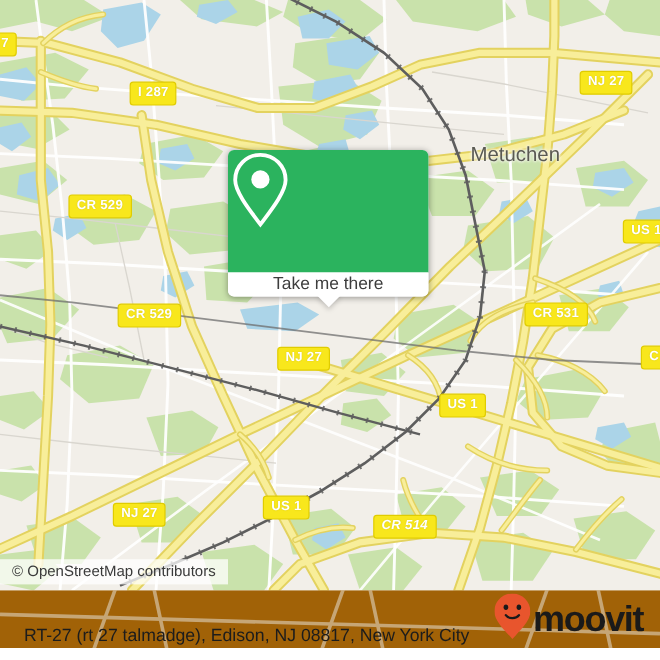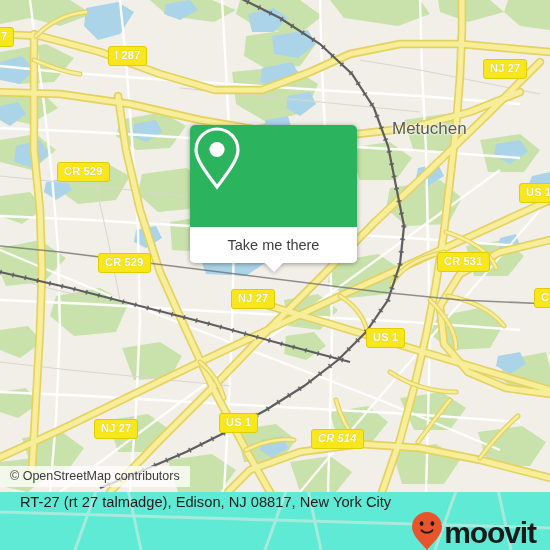--- a/index.html
+++ b/index.html
@@ -63,21 +63,21 @@
   #popup-head {
     height: 102px;
     background: #2bb35e;
     border-radius: 5px 5px 0 0;
     display: flex;
     align-items: center;
     justify-content: center;
   }
   #popup-head svg { display: block; }
   #popup-foot {
-    height: 36px;
+    height: 20px;
     background: #ffffff;
     border-radius: 0 0 5px 5px;
     display: flex;
     align-items: center;
     justify-content: center;
     position: relative;
     z-index: 2;
   }
   #popup-foot-label {
     font-size: 14.5px;
@@ -104,24 +104,24 @@
     background: rgba(255,255,255,.75);
     font-size: 12.5px;
     color: #3a3a3a;
     white-space: nowrap;
   }
 
   
   #footer {
     position: absolute;
     left: 0; top: 492px;
-    width: 550px; height: 58px;
-    background: #5eead4;
+    width: 550px; height: 48px;
+    background: #a16207;
     display: flex;
-    align-items: flex-start;
+    align-items: flex-end;
     overflow: hidden;
   }
   #footer-watermark {
     position: absolute;
     left: 0; top: -40px;
     width: 550px; height: 140px;
     opacity: .5;
     pointer-events: none;
   }
   #footer-address {
@@ -133,21 +133,20 @@
     line-height: 20px;
     color: #1c1c1c;
   }
   #brand {
     position: absolute;
     z-index: 2;
     right: 14px; top: 50%;
     transform: translateY(-50%);
     display: flex;
     align-items: center;
-    margin-top: 12px;
   }
   #brand-word {
     font-size: 30px;
     font-weight: bold;
     letter-spacing: -1.1px;
     color: #1a1a1a;
     margin-left: 2px;
   }
 </style>
 </head>
@@ -317,21 +316,21 @@
         <path d="M404,226 L400,264 L388,300 L366,332 L338,360 L304,386 L266,410 L226,432 L186,452 L144,470 L100,488" fill="none" stroke="#5e5e5e" stroke-width="2.2"></path>
         <path d="M404,226 L400,264 L388,300 L366,332 L338,360 L304,386 L266,410 L226,432 L186,452 L144,470 L100,488" fill="none" stroke="#5e5e5e" stroke-width="5" stroke-dasharray="1.6 11" opacity=".85"></path>
         <path d="M0,272 L70,288 L140,306 L210,324 L282,344 L350,362" fill="none" stroke="#5e5e5e" stroke-width="2"></path>
         <path d="M0,272 L70,288 L140,306 L210,324 L282,344 L350,362" fill="none" stroke="#5e5e5e" stroke-width="4.6" stroke-dasharray="1.6 11" opacity=".85"></path>
         <path d="M0,246 L60,252 L140,262 L220,272 L300,282 L380,292 L460,300 L550,304" fill="none" stroke="#6d6d6d" stroke-width="1.6" opacity=".75"></path>
       </g>
     </svg>
 
     <div id="shields">
         <div class="shield" style="left: -6px; top: 27px;">7</div>
-        <div class="shield" style="left: 108px; top: 46px;">I 287</div>
+        <div class="shield" style="left: 108px; top: 68px;">I 287</div>
         <div class="shield" style="left: 483px; top: 59px;">NJ 27</div>
         <div class="shield" style="left: 57px; top: 162px;">CR 529</div>
         <div class="shield" style="left: 519px; top: 183px;">US 1</div>
         <div class="shield" style="left: 98px; top: 253px;">CR 529</div>
         <div class="shield" style="left: 425px; top: 252px; margin-left: 12px;">CR 531</div>
         <div class="shield" style="left: 231px; top: 289px;">NJ 27</div>
         <div class="shield" style="left: 534px; top: 288px;">C</div>
         <div class="shield" style="left: 366px; top: 328px;">US 1</div>
         <div class="shield" style="left: 94px; top: 419px;">NJ 27</div>
         <div class="shield" style="left: 219px; top: 413px;">US 1</div>

